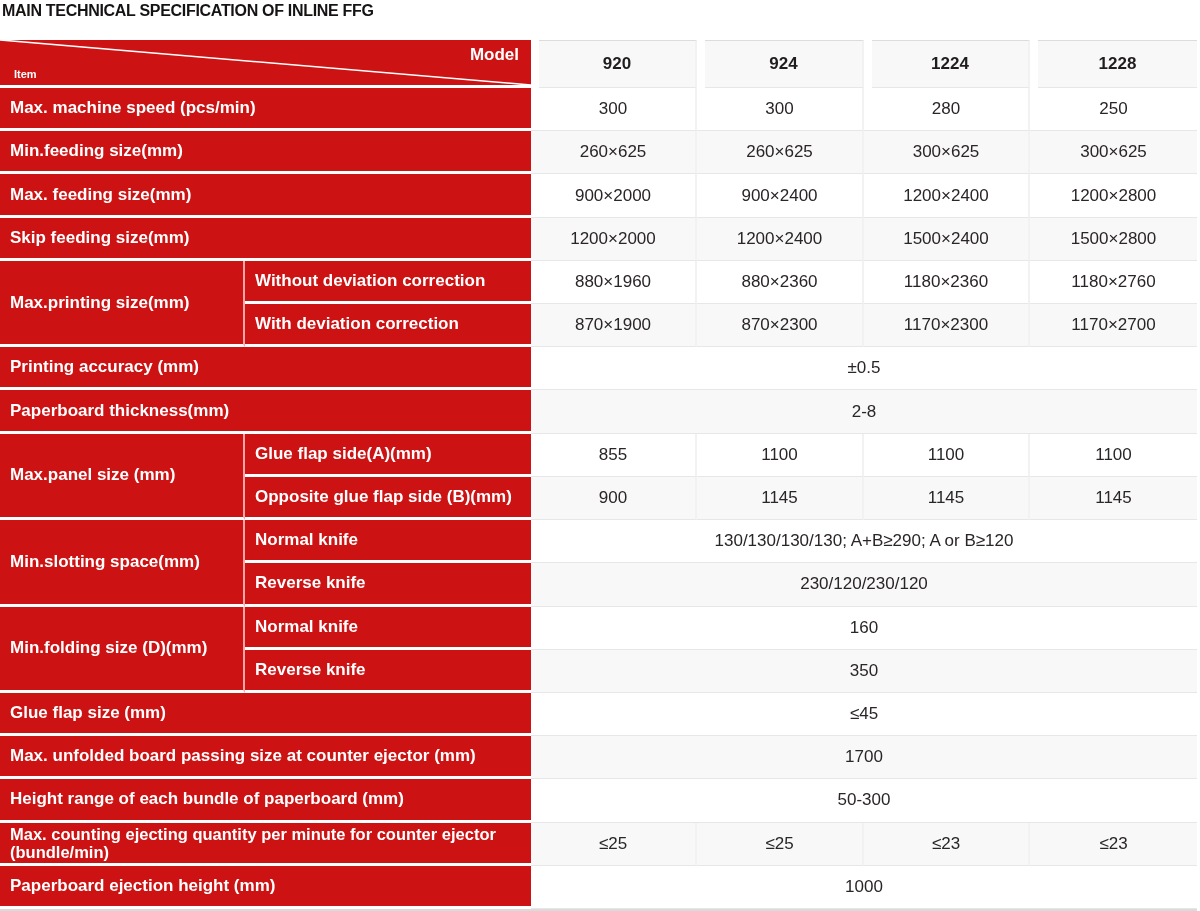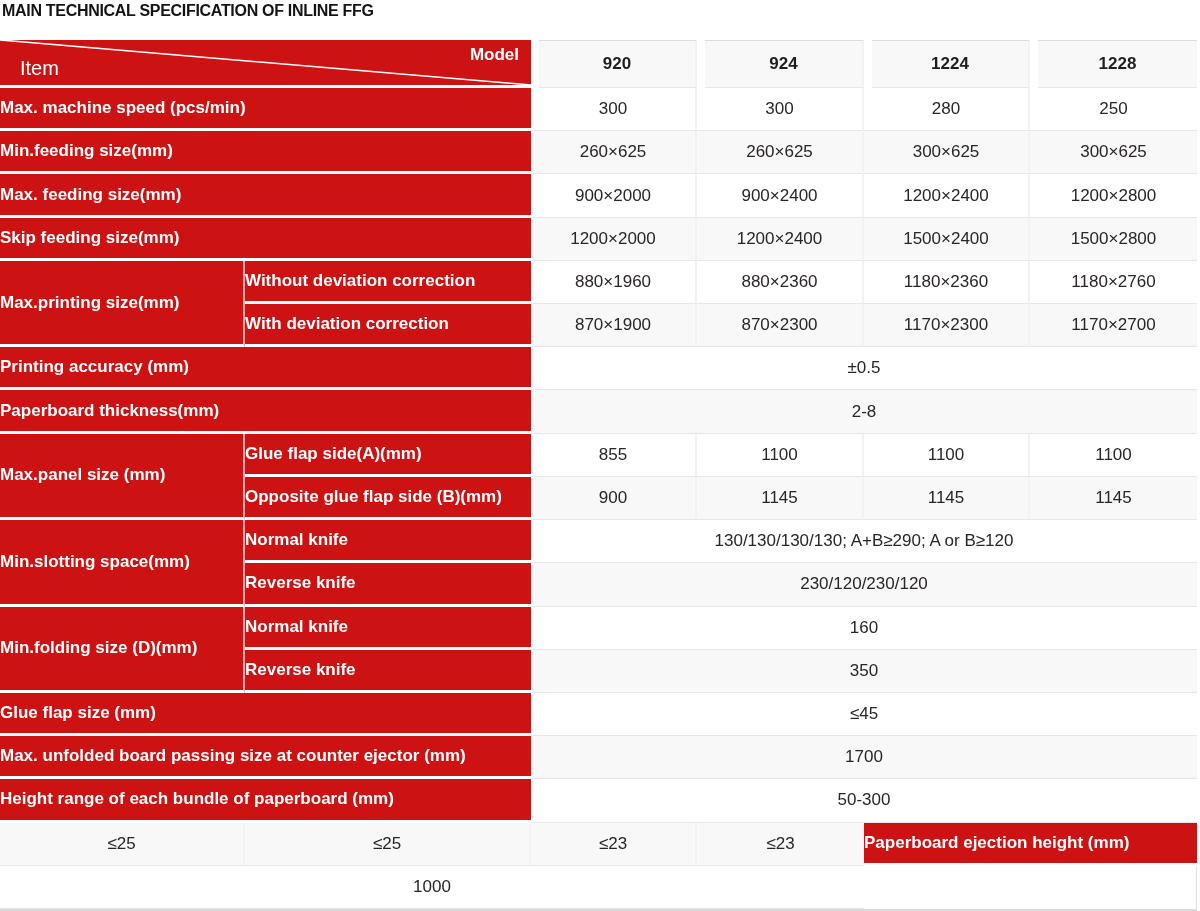--- a/index.html
+++ b/index.html
@@ -8,40 +8,40 @@
   .page-title { position:absolute; left:2px; top:2px; font-size:16px; font-weight:700;
                 color:#161413; letter-spacing:-0.3px; }
   .spec-grid { position:absolute; left:0; top:40px; width:1197px; height:871px;
                display:grid;
                grid-template-columns:245px 286px 166px 167px 166px 167px;
                grid-template-rows:48px repeat(19, 1fr);
                border-right:1px solid #e1e1e1; border-bottom:2px solid #dadada;
                background:#fff; }
   
   .rc { background:#cc1212; color:#fff; font-weight:700; font-size:17px;
-        display:flex; align-items:center; 
+        display:flex; align-items:center; padding-left:10px;
         border-bottom:3px solid #fff; overflow:hidden; white-space:nowrap; }
   .rc.wide { grid-column:span 2; }
   .rc.group { border-right:2px solid #fca5a5; }
   .rc.sub { }
   .rc.wrap2 { white-space:normal; line-height:1.1; padding-right:6px; font-size:16.5px; }
   
   .vc { display:flex; align-items:center; justify-content:center;
         font-size:17px; color:#2a2526;
         border-bottom:1px solid #e7e7e7; border-right:2px solid #f2f2f2; }
   .vc.lastcol, .vc.span4 { border-right:none; }
   .vc.span4 { grid-column:span 4; }
   .vc.hdr { font-weight:700; border-top:1px solid #dcdcdc; color:#211d1e;margin-left:8px; }
   .bg-a { background:#f8f8f8; }
   .bg-b { background:#ffffff;text-align:right; }
   
   .diag { grid-column:1 / span 2; position:relative; background:#cc1212;
           border-bottom:3px solid #fff; }
   .diag svg { position:absolute; inset:0; width:100%; height:100%; }
-  .diag .item-lab  { position:absolute; left:20px;  bottom:5px; color:#fff; font-weight:400; font-size:20px; }
+  .diag .item-lab  { position:absolute; left:14px;  bottom:5px; color:#fff; font-weight:700; font-size:11px; }
   .diag .model-lab { position:absolute; right:12px; top:5px;    color:#fff; font-weight:700; font-size:17px; }
 </style>
 </head>
 <body>
 
 <h1 class="page-title">MAIN TECHNICAL SPECIFICATION OF INLINE FFG</h1>
 
 <div class="spec-grid">
 
   <div class="diag">
@@ -128,20 +128,21 @@
 
   <div class="rc wide">Glue flap size (mm)</div>
   <div class="vc span4 bg-b">≤45</div>
 
   <div class="rc wide">Max. unfolded board passing size at counter ejector (mm)</div>
   <div class="vc span4 bg-a">1700</div>
 
   <div class="rc wide">Height range of each bundle of paperboard (mm)</div>
   <div class="vc span4 bg-b">50-300</div>
 
+  <div class="rc wide wrap2">Max. counting ejecting quantity per minute for counter ejector (bundle/min)</div>
   <div class="vc bg-a">≤25</div>
   <div class="vc bg-a">≤25</div>
   <div class="vc bg-a">≤23</div>
   <div class="vc lastcol bg-a">≤23</div>
 
   <div class="rc wide">Paperboard ejection height (mm)</div>
   <div class="vc span4 bg-b">1000</div>
 
 </div>
 

